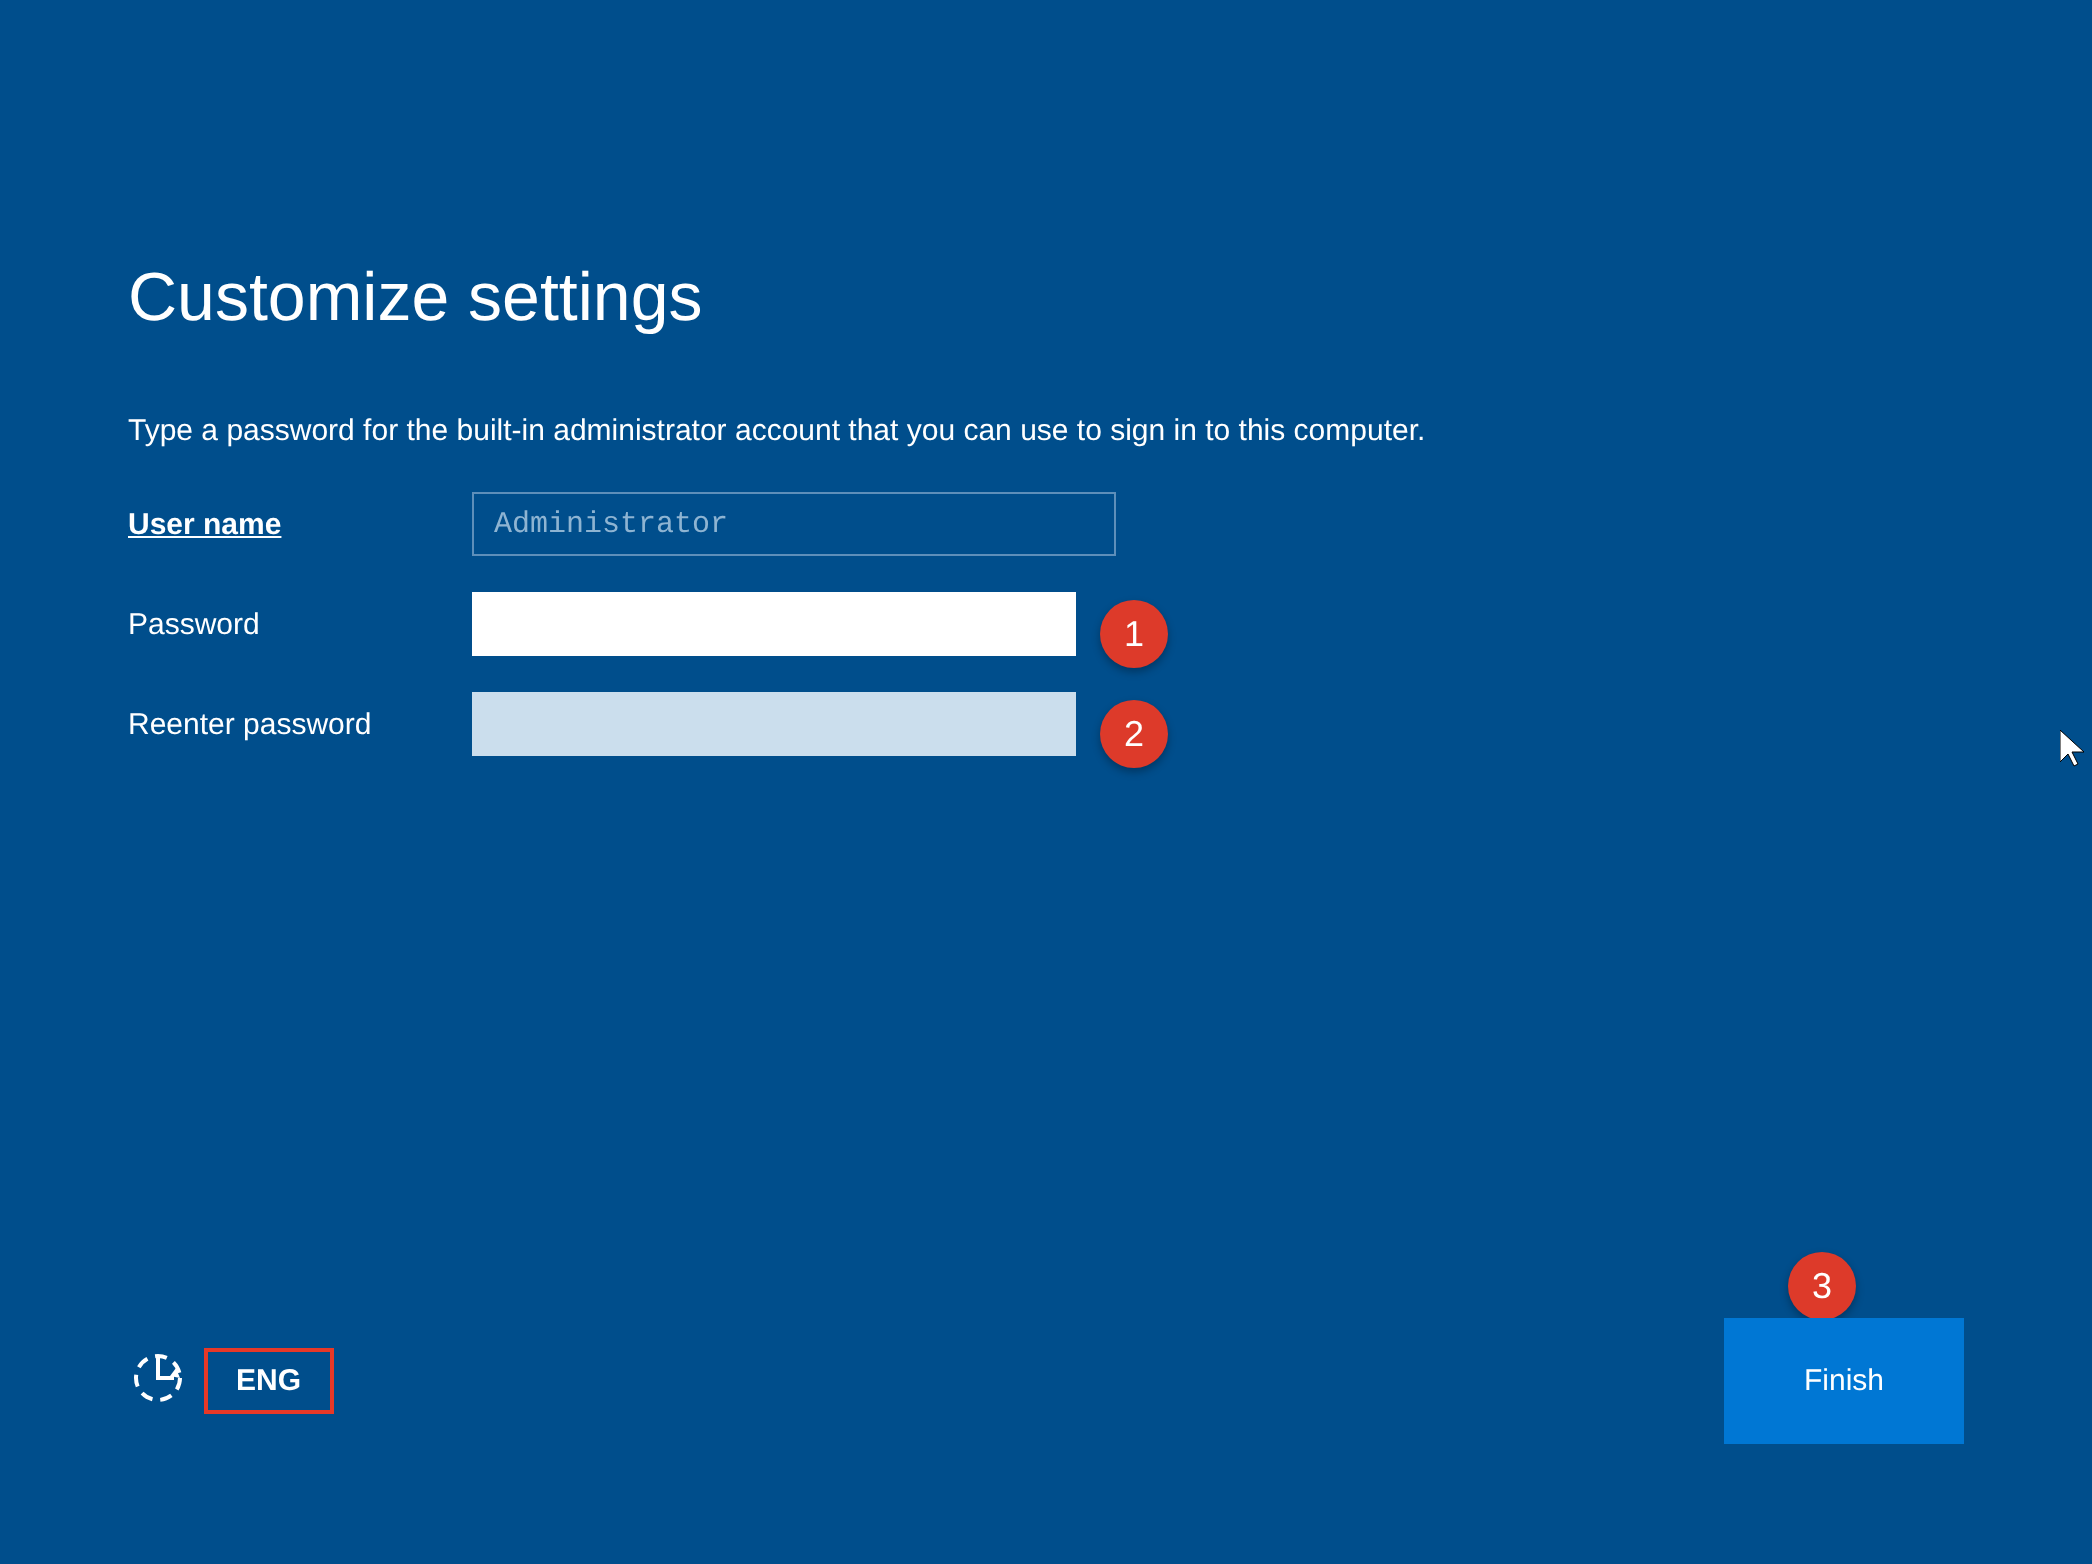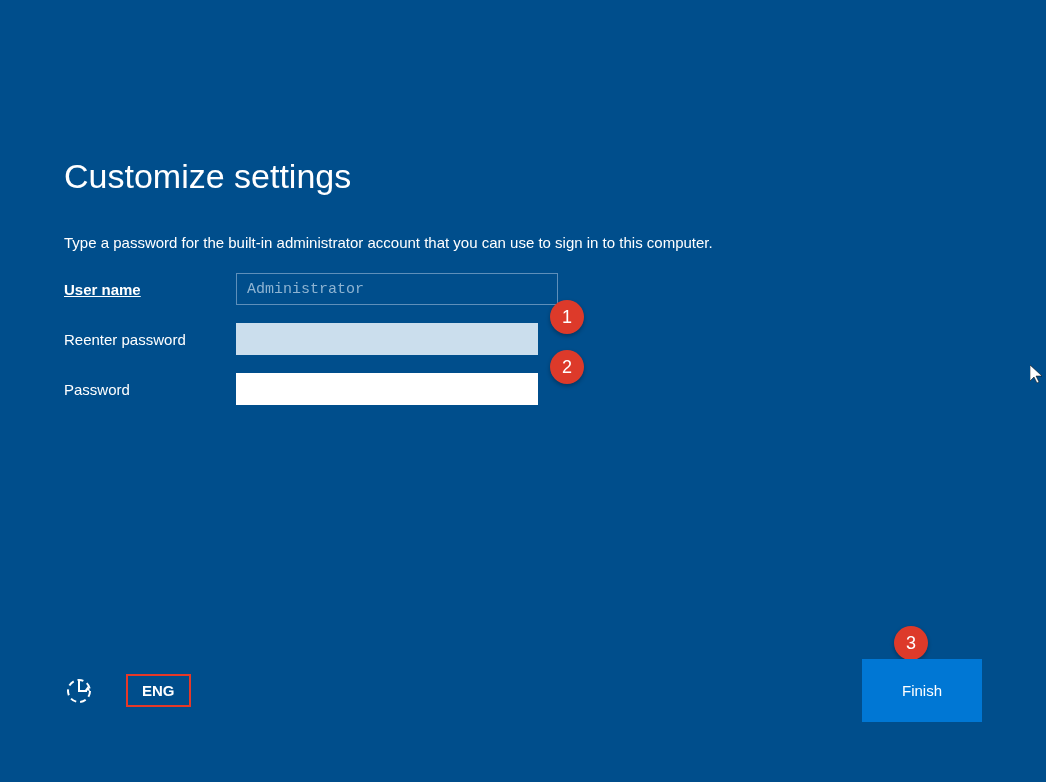--- a/index.html
+++ b/index.html
@@ -12,21 +12,21 @@
       height: 782px;
       background-color: #004e8c;
       font-family: "Segoe UI", Tahoma, sans-serif;
       color: #ffffff;
       position: relative;
       overflow: hidden;
     }
     .content {
       position: absolute;
       left: 64px;
-      top: 157px;
+      top: 130px;
       right: 64px;
     }
     .page-title {
       font-size: 34px;
       font-weight: 300;
       margin-bottom: 38px;
     }
     .instruction {
       font-size: 15px;
       font-weight: 400;
@@ -113,22 +113,22 @@
       position: absolute;
       left: 64px;
       right: 64px;
       bottom: 60px;
       display: flex;
       align-items: center;
       justify-content: space-between;
     }
     .bottom-left {
       display: flex;
-      align-items: center;
-      gap: 32px;
+      align-items: flex-start;
+      gap: 8px;
     }
     .ease-icon {
       width: 30px;
       height: 30px;
       display: flex;
       align-items: center;
       justify-content: center;
     }
     .lang-button {
       border: 2px solid #e73827;
@@ -163,27 +163,27 @@
 <div class="content">
   <h1 class="page-title">Customize settings</h1>
   <p class="instruction">Type a password for the built-in administrator account that you can use to sign in to this computer.</p>
 
   <div class="form-row">
     <div class="form-label bold">User name</div>
     <input type="text" class="input-username" disabled="" placeholder="Administrator" style="">
   </div>
 
   <div class="form-row">
+    <div class="form-label">Password</div>
+    <input type="password" class="input-password" style="">
+  </div>
+
+  <div class="form-row">
     <div class="form-label">Reenter password</div>
     <input type="password" class="input-reenter" style="">
-  </div>
-
-  <div class="form-row">
-    <div class="form-label">Password</div>
-    <input type="password" class="input-password" style="">
   </div>
 </div>
 
 <div class="annotation-badge badge-1">1</div>
 <div class="annotation-badge badge-2">2</div>
 <div class="annotation-badge badge-3">3</div>
 
 <div class="bottom-bar">
   <div class="bottom-left">
     <div class="ease-icon">

